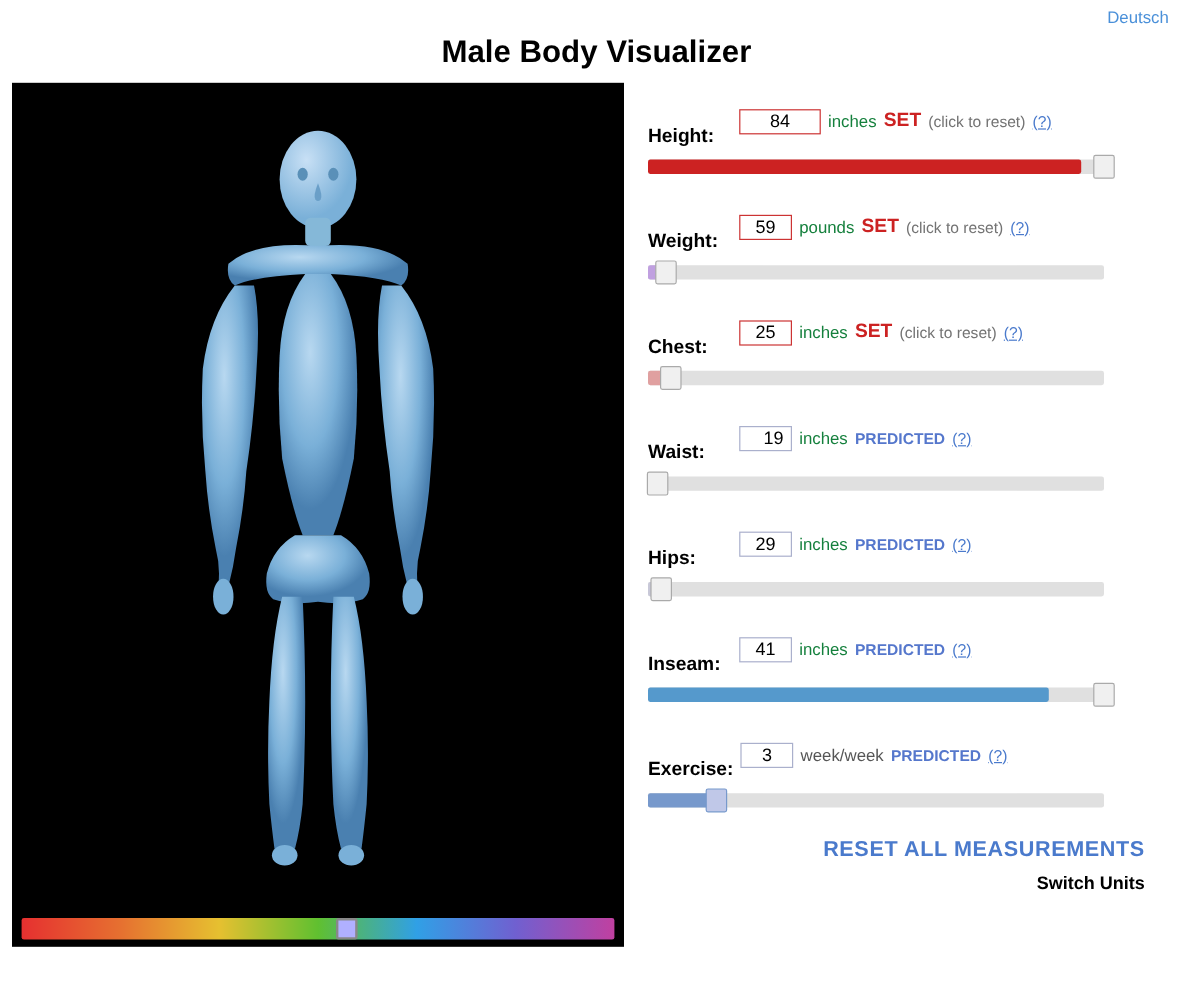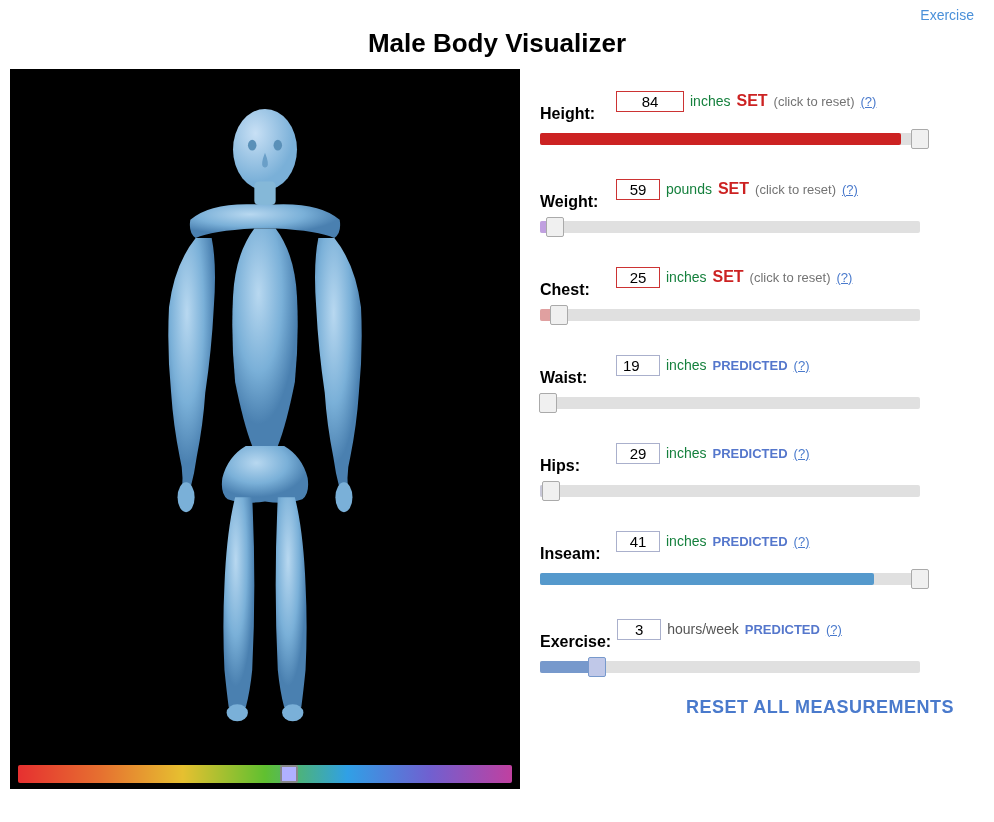--- a/index.html
+++ b/index.html
@@ -236,21 +236,21 @@
     
     .hours-label {
       font-size: 14px;
       color: #555;
     }
   </style>
 </head>
 <body>
 
 <div class="top-right">
-  <a>Exercise</a>
+  <a>Deutsch</a>
 </div>
 
 <div class="page-title">
   <h1>Male Body Visualizer</h1>
 </div>
 
 <div class="main-layout">
 
   <div class="body-visualizer">
     <div class="body-figure">
@@ -357,21 +357,21 @@
         <div class="slider-track chest-track" style="width:380px;height:12px;background:#e0e0e0;border-radius:2px;position:relative;">
           <div style="width:5%;background:#e0a0a0;height:100%;border-radius:2px;"></div>
           <div style="position:absolute;left:calc(5% - 9px);top:-4px;width:18px;height:20px;background:#f0f0f0;border:1px solid #aaa;border-radius:2px;"></div>
         </div>
       </div>
     </div>
 
     <div class="measurement-row">
       <div class="measurement-label-row">
         <span class="measurement-name">Waist:</span>
-        <input class="measurement-value-box predicted" type="text" value="19" style="border: 1px solid rgb(170, 176, 204); padding: 1px 6px; font-size: 15px; width: 44px; text-align: left;">
+        <input class="measurement-value-box predicted" type="text" value="19" style="border: 1px solid rgb(170, 176, 204); padding: 1px 6px; font-size: 15px; width: 44px; text-align: right;">
         <span class="measurement-unit">inches</span>
         <span class="measurement-status-predicted">PREDICTED</span>
         <a class="measurement-help">(?)</a>
       </div>
       <div class="slider-container">
         <div class="slider-track waist-track" style="width:380px;height:12px;background:#e0e0e0;border-radius:2px;position:relative;">
           <div style="width:2%;background:#c8c8d8;height:100%;border-radius:2px;"></div>
           <div style="position:absolute;left:calc(2% - 9px);top:-4px;width:18px;height:20px;background:#f0f0f0;border:1px solid #aaa;border-radius:2px;"></div>
         </div>
       </div>
@@ -406,30 +406,31 @@
           <div style="width:88%;background:#5599cc;height:100%;border-radius:2px;"></div>
           <div style="position:absolute;right:-9px;top:-4px;width:18px;height:20px;background:#f0f0f0;border:1px solid #aaa;border-radius:2px;"></div>
         </div>
       </div>
     </div>
 
     <div class="measurement-row">
       <div class="measurement-label-row">
         <span class="measurement-name">Exercise:</span>
         <input class="measurement-value-box predicted" type="text" value="3" style="border: 1px solid rgb(170, 176, 204); padding: 1px 6px; font-size: 15px; width: 44px; text-align: center;">
-        <span class="measurement-unit hours-label">hours/week</span>
+        <span class="measurement-unit hours-label">week/week</span>
         <span class="measurement-status-predicted">PREDICTED</span>
         <a class="measurement-help">(?)</a>
       </div>
       <div class="slider-container">
         <div class="slider-track exercise-track" style="width:380px;height:12px;background:#e0e0e0;border-radius:2px;position:relative;">
           <div style="width:15%;background:#7799cc;height:100%;border-radius:2px;"></div>
           <div style="position:absolute;left:calc(15% - 9px);top:-4px;width:18px;height:20px;background:#c0c8e8;border:1px solid #7799cc;border-radius:2px;"></div>
         </div>
       </div>
     </div>
 
     <div class="bottom-actions">
       <a class="reset-btn">RESET ALL MEASUREMENTS</a>
+      <span class="switch-units-btn">Switch Units</span>
     </div>
 
   </div>
 </div>
 
 </body></html>

